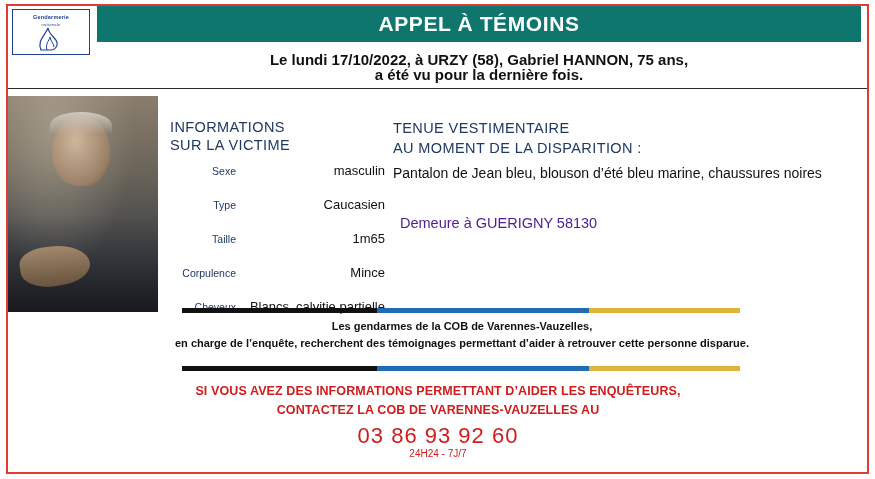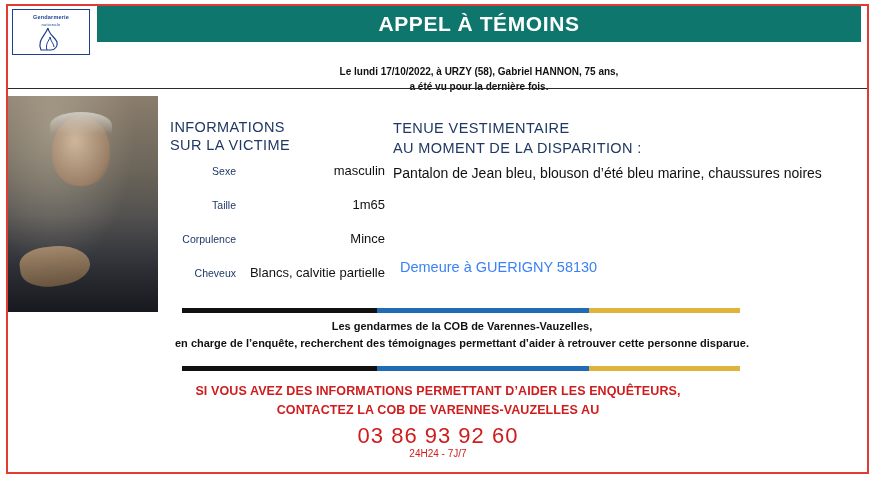--- a/index.html
+++ b/index.html
@@ -82,24 +82,24 @@
     position: absolute;
     left: 22px;
     top: 16px;
     width: 34px;
     height: 26px;
   }
 
   .sub-head {
     position: absolute;
     left: 97px;
-    top: 64px;
+    top: 52px;
     width: 764px;
     text-align: center;
-    font-size: 10px;
+    font-size: 15px;
     font-weight: bold;
     color: #111111;
     line-height: 15px;
   }
 
   .rule {
     position: absolute;
     left: 8px;
     top: 88px;
     width: 859px;
@@ -219,22 +219,21 @@
     font-size: 14px;
     color: #111111;
     line-height: 21px;
   }
   .cloth-address {
     position: absolute;
     left: 400px;
     top: 215px;
     width: 450px;
     font-size: 14.5px;
-    color: #3b82f6;
-    margin-top: 44px;
+    color: #4c1d95;
   }
 
   
   .tricolor {
     position: absolute;
     height: 5px;
     display: flex;
   }
   .tricolor span { display: block; height: 100%; }
   .tri-black { background: #111111; }
@@ -337,20 +336,24 @@
     <div>SUR LA VICTIME</div>
   </div>
 
   <table class="info-table">
     <tbody>
         <tr>
       <td class="k">Sexe</td>
       <td class="v">masculin</td>
     </tr>
     <tr>
+      <td class="k">Type</td>
+      <td class="v">Caucasien</td>
+    </tr>
+    <tr>
       <td class="k">Taille</td>
       <td class="v">1m65</td>
     </tr>
     <tr>
       <td class="k">Corpulence</td>
       <td class="v">Mince</td>
     </tr>
     <tr>
       <td class="k">Cheveux</td>
       <td class="v">Blancs, calvitie partielle</td>

